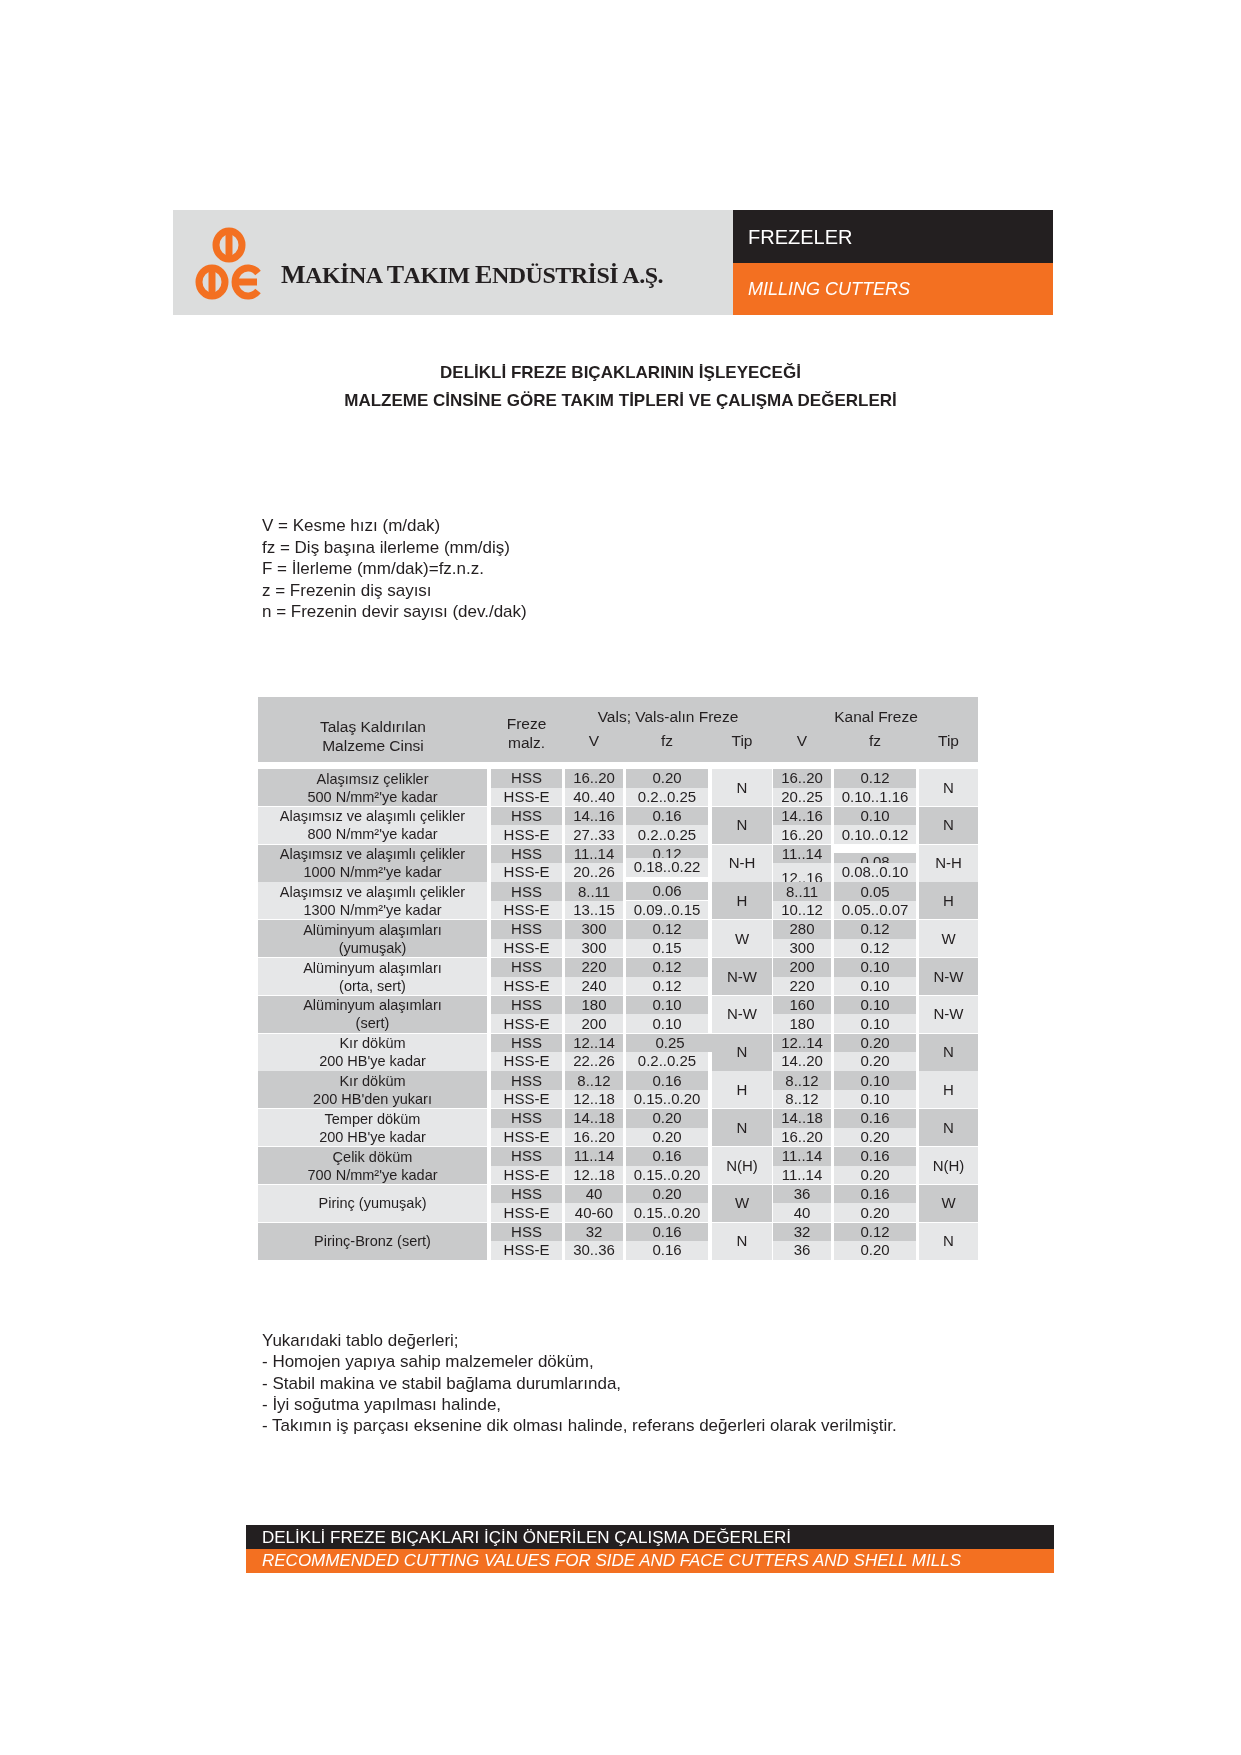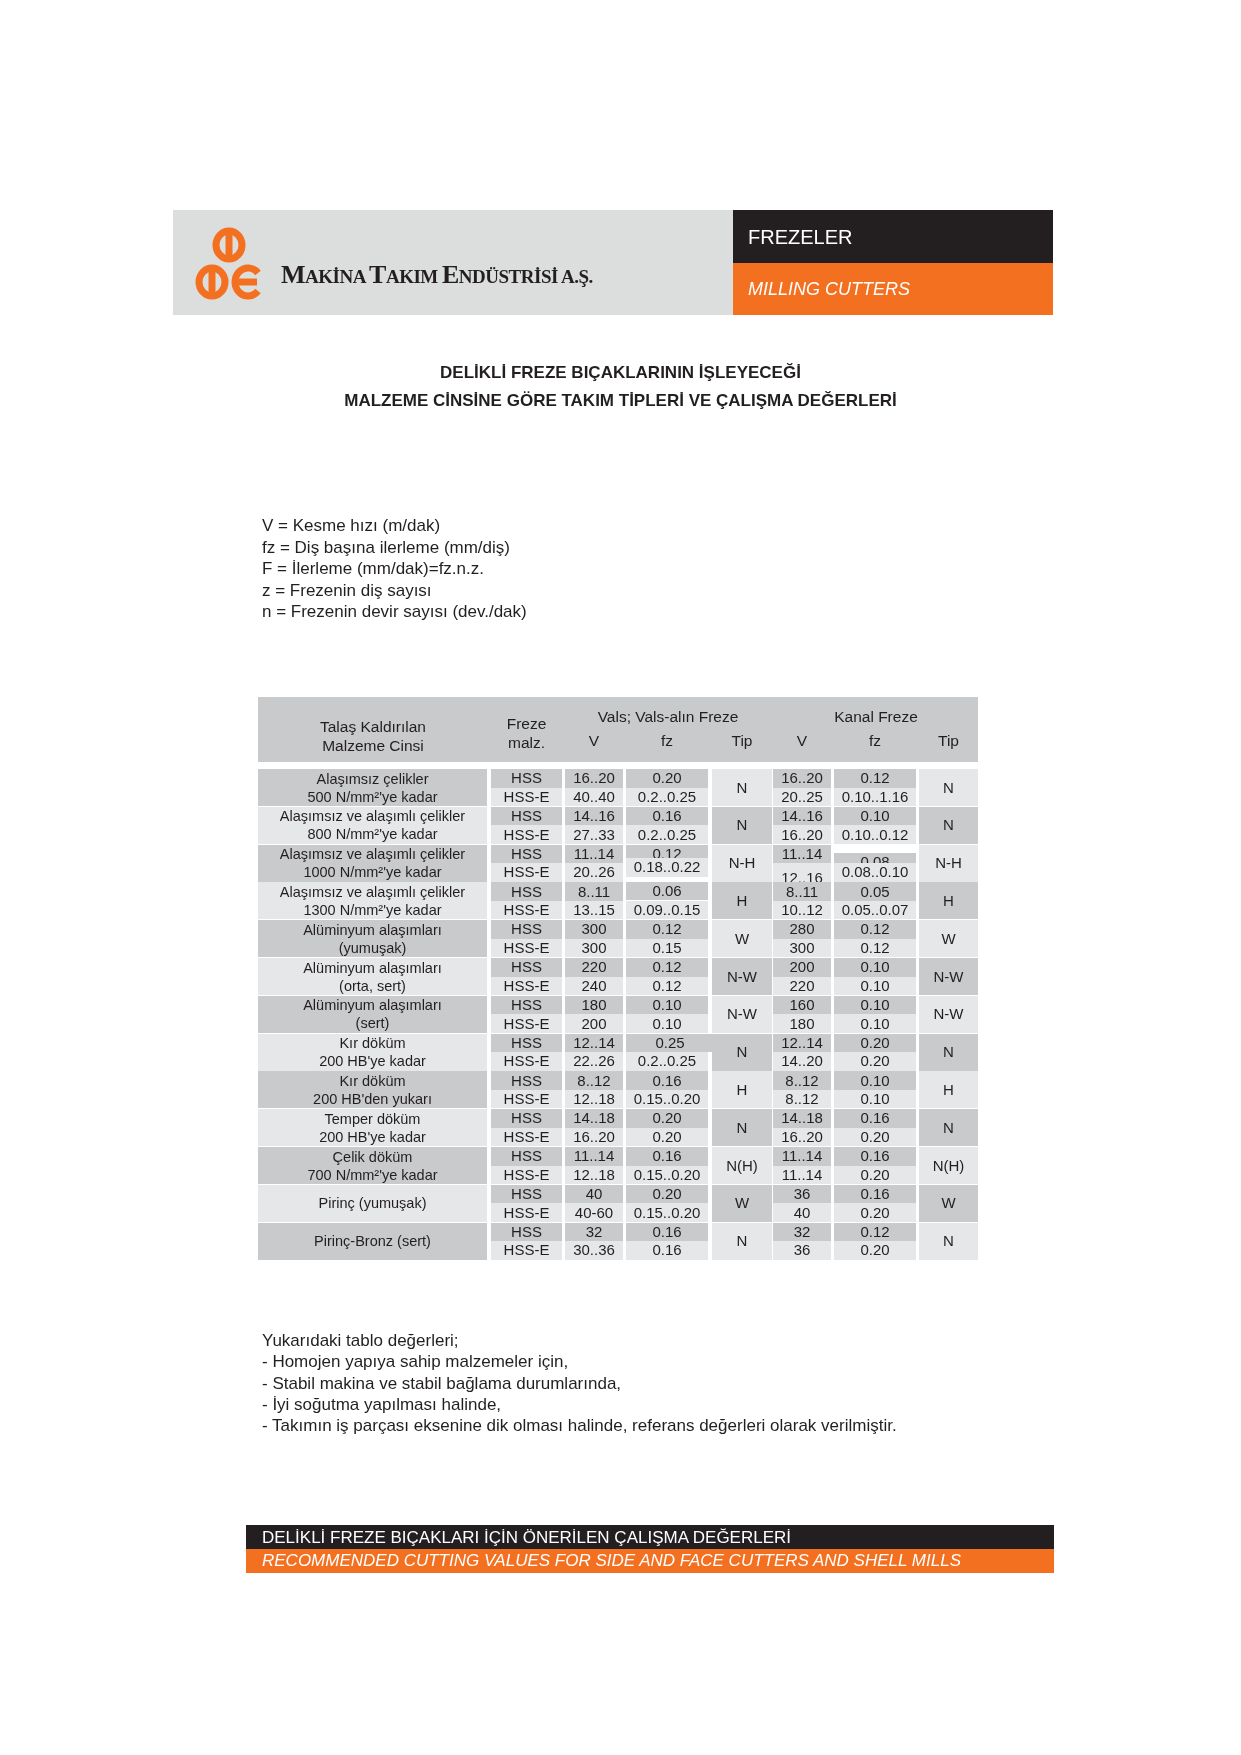--- a/index.html
+++ b/index.html
@@ -1,20 +1,20 @@
 <!DOCTYPE html>
 <html><head>
 <meta charset="utf-8">
 <style>
   html, body { margin:0; padding:0; background:#ffffff; }
   body { width:1241px; height:1755px; position:relative; font-family:"Liberation Sans", sans-serif; color:#231f20; overflow:hidden; }
   .header { position:absolute; left:173px; top:210px; width:880px; height:105px; background:#dcdddd; }
   .logo { position:absolute; left:22px; top:15px; width:68px; height:76px; }
   .company { position:absolute; left:108px; top:50px; font-family:"Liberation Serif", serif; font-weight:bold; font-size:26px; letter-spacing:-0.5px; color:#231f20; white-space:nowrap; }
-  .company .sc { font-size:19px; }
+  .company .sc { font-size:24px; }
   .hdr-right { position:absolute; left:560px; top:0; width:320px; height:105px; }
   .hdr-black { height:53px; background:#231f20; color:#fff; font-size:20px; padding-left:15px; line-height:55px; box-sizing:border-box; }
   .hdr-orange { height:52px; background:#f37021; color:#fff; font-size:18px; font-style:italic; padding-left:15px; line-height:52px; box-sizing:border-box; }
   .title { position:absolute; left:0; width:1241px; text-align:center; font-weight:bold; font-size:17px; color:#231f20; }
   .legend { position:absolute; left:262px; top:515px; font-size:17px; line-height:21.5px; color:#231f20; }
   .legend div { white-space:nowrap; }
   .tbl-head { position:absolute; left:258px; top:697px; width:720px; height:65px; background:#c9cacb; font-size:15.5px; color:#231f20; }
   .th { position:absolute; white-space:nowrap; text-align:center; }
   .tbl { position:absolute; left:258px; top:769px; width:720px; }
   .cell { position:absolute; box-sizing:border-box; text-align:center; font-size:15px; color:#231f20; display:flex; align-items:center; justify-content:center; line-height:18px; }
@@ -280,21 +280,21 @@
     <div class="cell light" style="left: 307px; width: 58px; top: 472.1px; height: 18.5px;">30..36</div>
     <div class="cell light" style="left: 368px; width: 82px; top: 472.1px; height: 18.5px;">0.16</div>
     <div class="cell light" style="left: 515px; width: 58px; top: 472.1px; height: 18.5px;">36</div>
     <div class="cell light" style="left: 576px; width: 82px; top: 472.1px; height: 18.5px;">0.20</div>
     <div class="cell light" style="left: 454px; width: 60px; top: 453.6px; height: 37px;">N</div>
     <div class="cell light" style="left: 661px; width: 59px; top: 453.6px; height: 37px;">N</div>
   </div>
 
 <div class="notes">
   <div>Yukarıdaki tablo değerleri;</div>
-  <div>- Homojen yapıya sahip malzemeler için,</div>
+  <div>- Homojen yapıya sahip malzemeler döküm,</div>
   <div>- Stabil makina ve stabil bağlama durumlarında,</div>
   <div>- İyi soğutma yapılması halinde,</div>
   <div>- Takımın iş parçası eksenine dik olması halinde, referans değerleri olarak verilmiştir.</div>
 </div>
 
 <div class="footer">
   <div class="f-black">DELİKLİ FREZE BIÇAKLARI İÇİN ÖNERİLEN ÇALIŞMA DEĞERLERİ</div>
   <div class="f-orange">RECOMMENDED CUTTING VALUES FOR SIDE AND FACE CUTTERS AND SHELL MILLS</div>
 </div>
 

